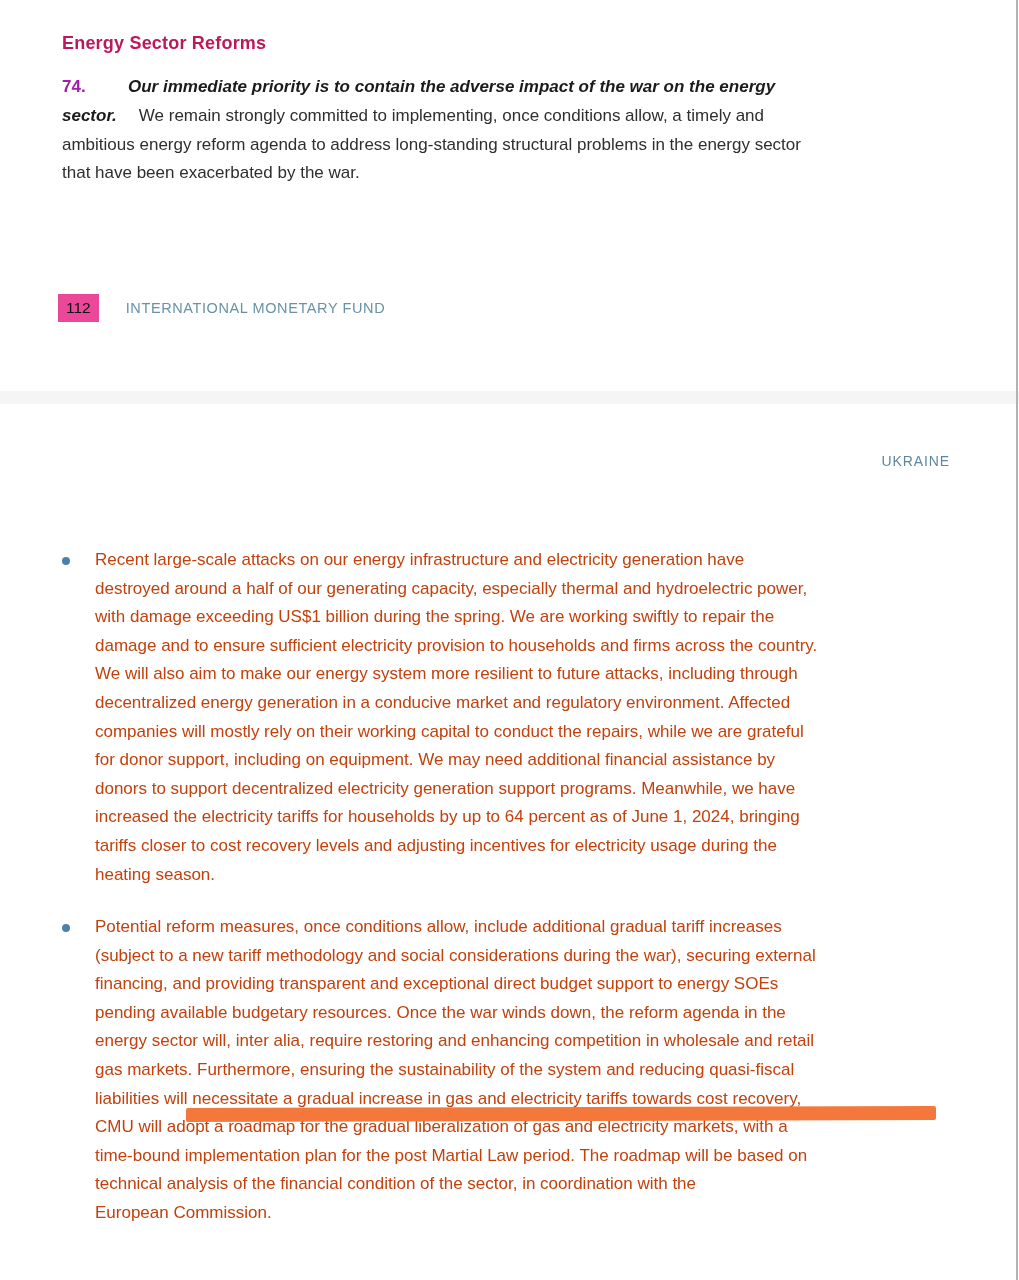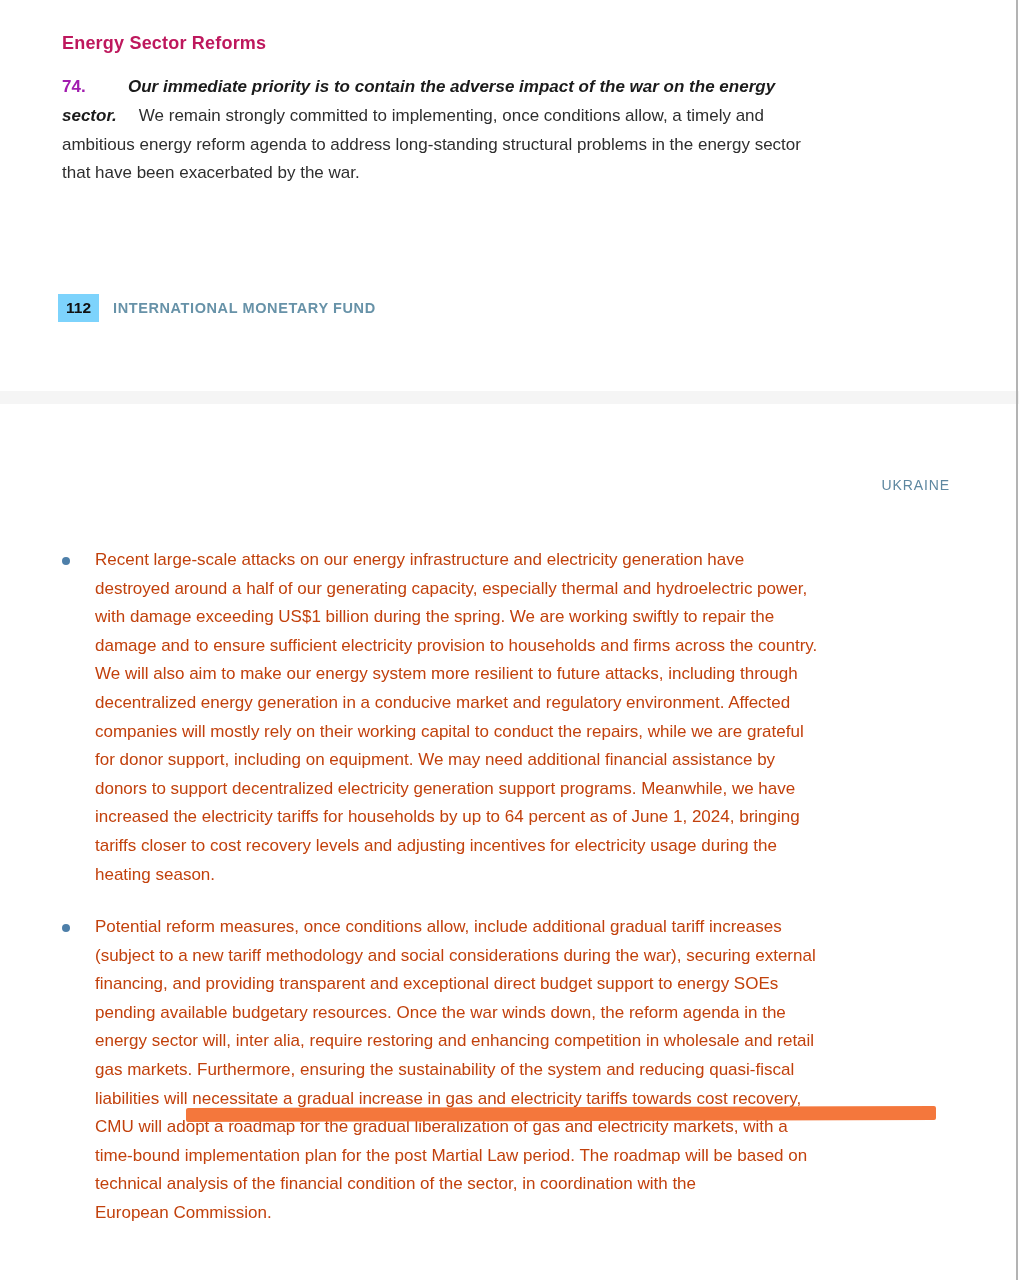--- a/index.html
+++ b/index.html
@@ -61,38 +61,37 @@
   }
   .bold-run.lead { margin-right: 22px; }
 
   .page-footer {
     position: absolute;
     left: 58px; top: 294px;
     display: flex;
     align-items: center;
   }
   .page-number-box {
-    background: #7dd3fc;
+    background: #ec4899;
     color: #111111;
-    font-weight: 700;
+    font-weight: 400;
     font-size: 15.5px;
     padding: 5px 8px;
   }
   .footer-org {
-    margin-left: 14px;
+    margin-left: 27px;
     color: #6792a8;
     font-size: 14.5px;
     letter-spacing: 0.6px;
-    font-weight: bold;
   }
 
   
   .running-header {
     position: absolute;
-    top: 477px; right: 69px;
+    top: 453px; right: 69px;
     color: #5d87a0;
     font-size: 14px;
     letter-spacing: 0.9px;
   }
 
   .bullet-item {
     position: absolute;
     left: 62px;
     display: flex;
     align-items: flex-start;

